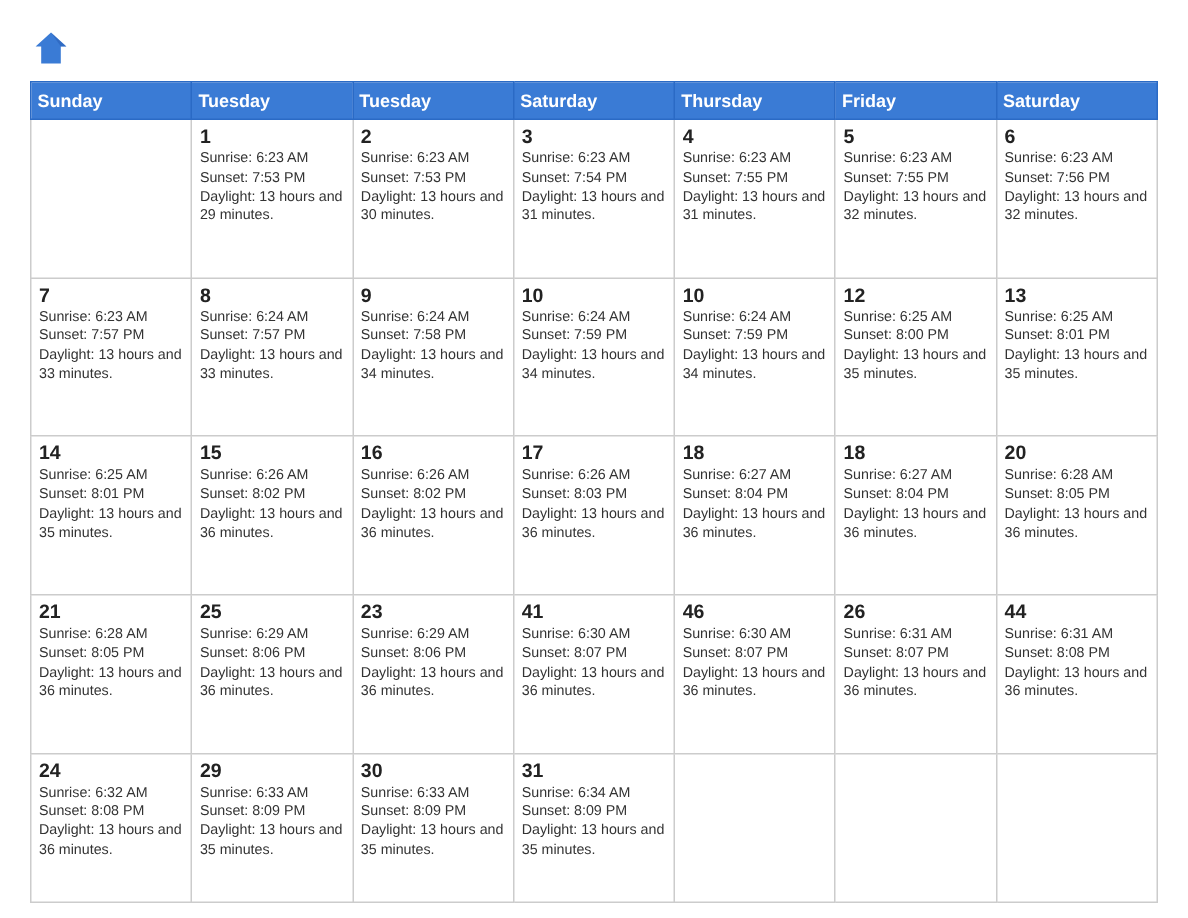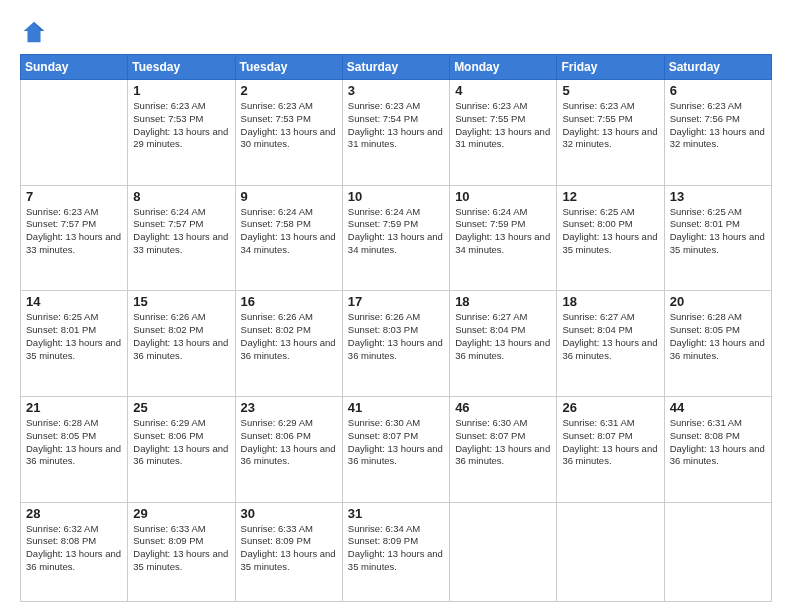--- a/index.html
+++ b/index.html
@@ -124,21 +124,21 @@
     </div>
   </div>
 
   <table class="calendar">
     <thead>
       <tr>
       <th>Sunday</th>
           <th>Tuesday</th>
           <th>Tuesday</th>
           <th>Saturday</th>
-          <th>Monday</th>
+          <th>Thursday</th>
           <th>Friday</th>
           <th>Saturday</th>
         </tr>
     </thead>
     <tbody id="calendar-body">
     <tr>
           <td class="empty-cell"></td>
           <td>
             <span class="day-number">1</span>
             <div class="cell-content">Sunrise: 6:23 AM
@@ -330,21 +330,21 @@
           <td>
             <span class="day-number">44</span>
             <div class="cell-content">Sunrise: 6:31 AM
 Sunset: 8:08 PM
 Daylight: 13 hours
 and 36 minutes.</div>
           </td>
         </tr>
         <tr>
           <td>
-            <span class="day-number">28</span>
+            <span class="day-number">24</span>
             <div class="cell-content">Sunrise: 6:32 AM
 Sunset: 8:08 PM
 Daylight: 13 hours
 and 36 minutes.</div>
           </td>
           <td>
             <span class="day-number">29</span>
             <div class="cell-content">Sunrise: 6:33 AM
 Sunset: 8:09 PM
 Daylight: 13 hours

